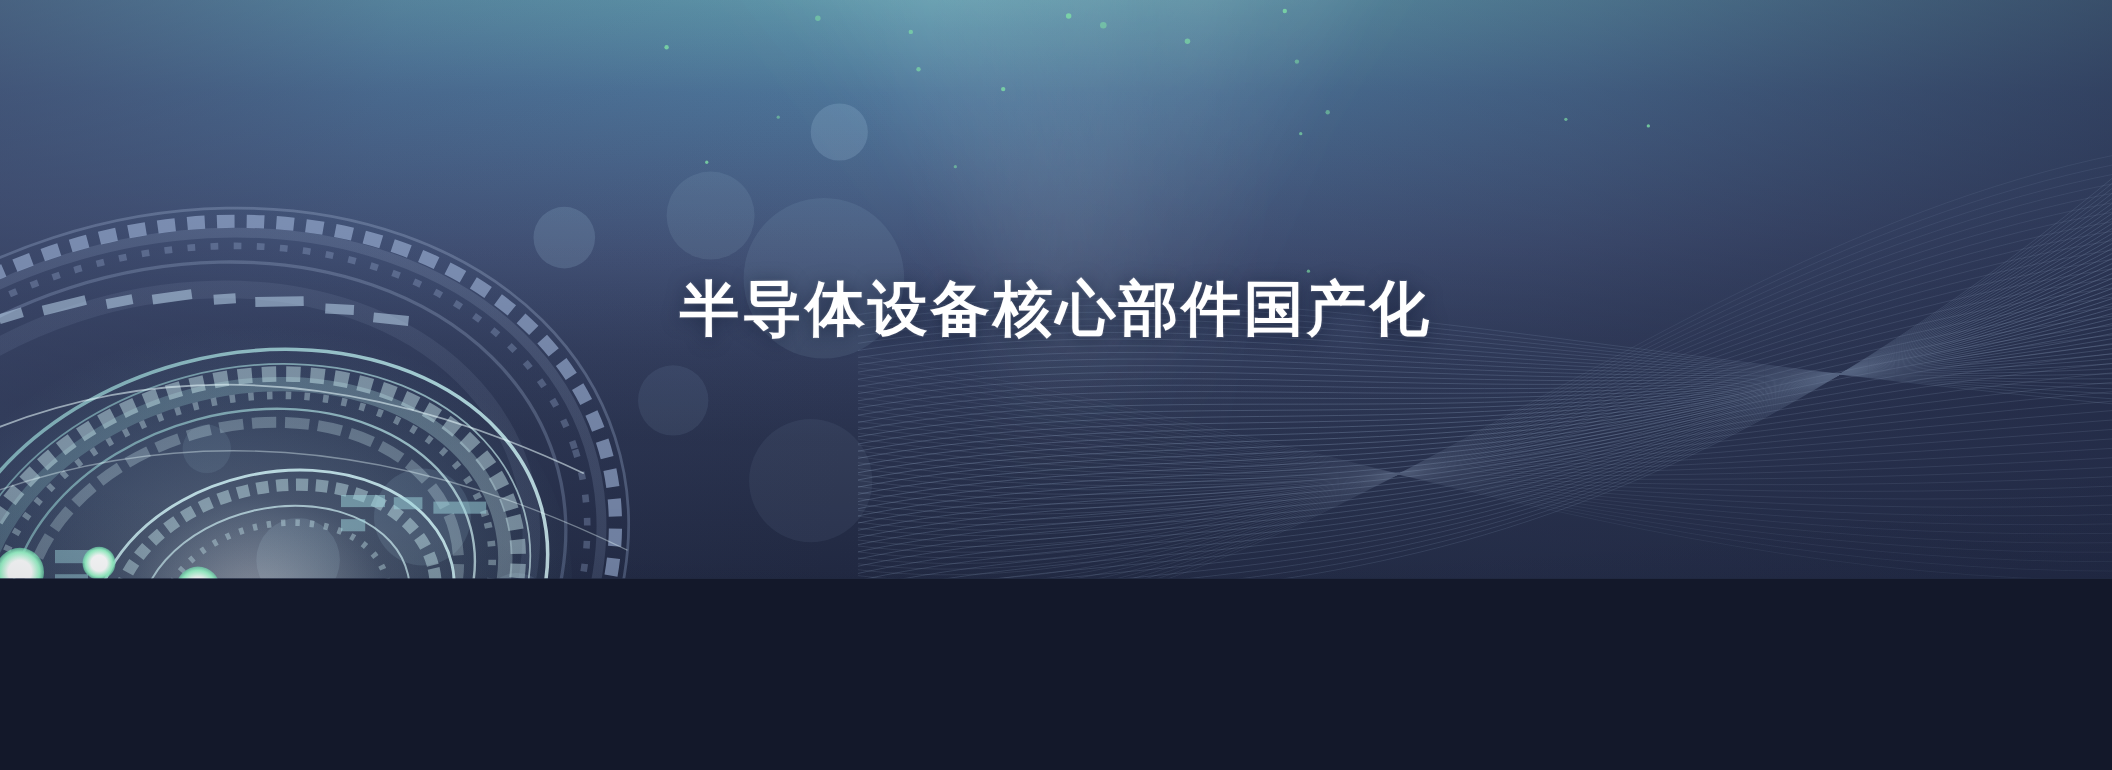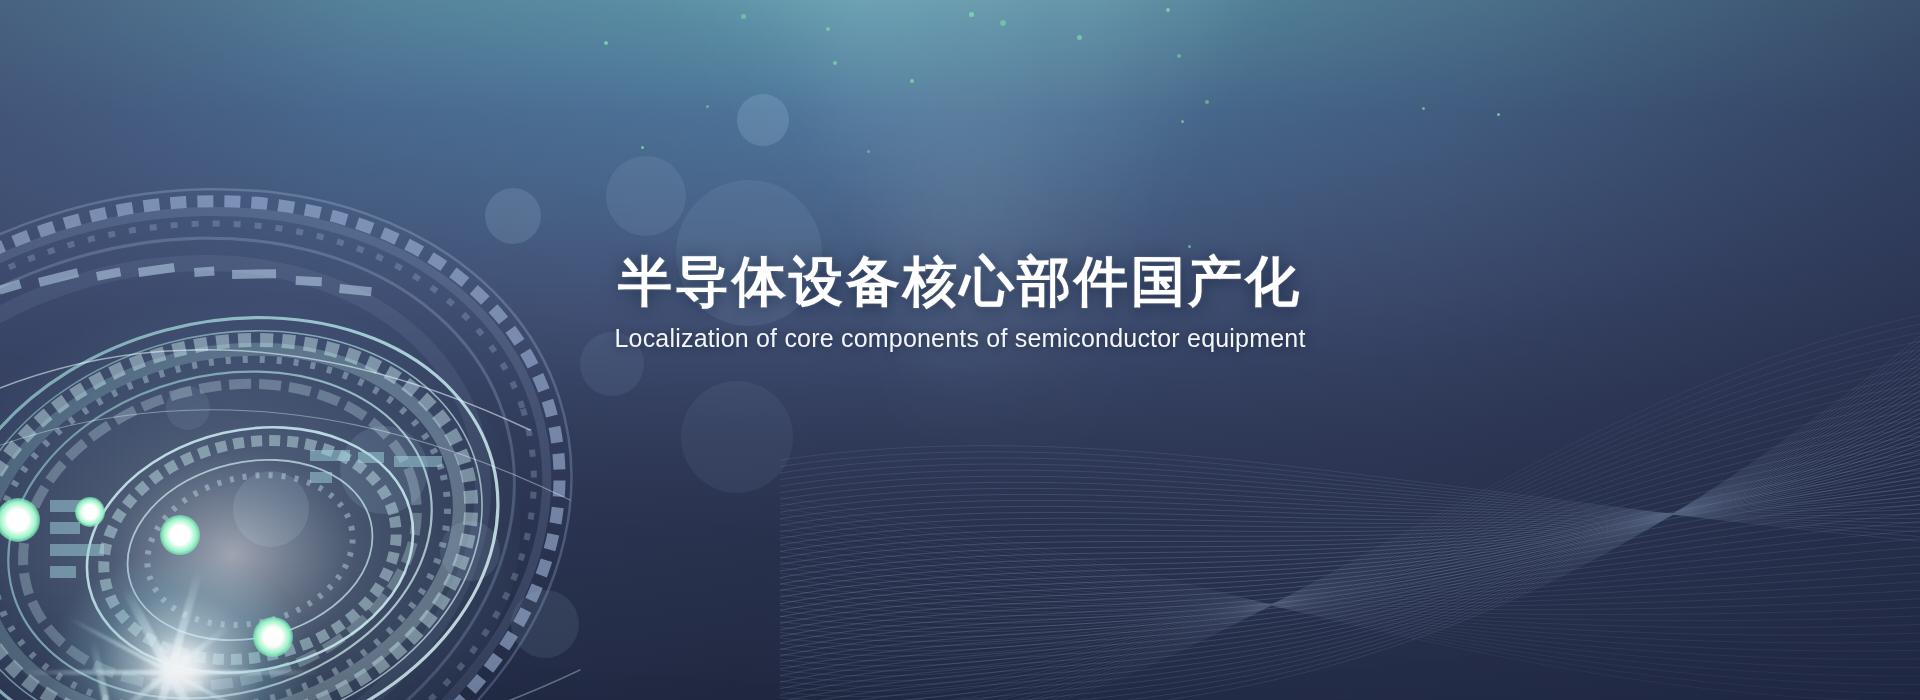--- a/index.html
+++ b/index.html
@@ -2,21 +2,21 @@
 <html lang="zh"><head>
 <meta charset="utf-8">
 <title>半导体设备核心部件国产化</title>
 <style>
   html,body{margin:0;padding:0;background:#13182a;}
   *{box-sizing:border-box;}
 
   #banner{
     position:relative;
     width:1920px;
-    height:700px;
+    height:526px;
     overflow:hidden;
     font-family:"Liberation Sans","DejaVu Sans",sans-serif;
     background:#3f4d6f;
     user-select:none;
   }
 
   
   .layer{position:absolute;inset:0;pointer-events:none;}
 
   #bg-base{
@@ -390,16 +390,15 @@
         <div class="node" style="left: 409.6px; top: 314.6px; width: 40.8px; height: 40.8px;"></div>
         <div class="node" style="left: 502.6px; top: 416.6px; width: 40.8px; height: 40.8px;"></div>
         <div class="node" style="left: 324.7px; top: 296.7px; width: 30.6px; height: 30.6px;"></div>
       </div>
   </div>
 
   <div class="layer" id="vignette"></div>
 
   <div id="text-block">
     <h1 id="banner-title">半导体设备核心部件国产化</h1>
-    <p id="banner-subtitle">Localization of core components of semiconductor equipment</p>
   </div>
 
 </div>
 
 </body></html>

